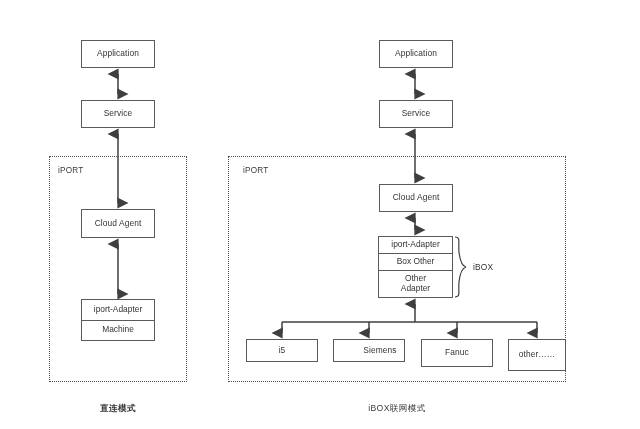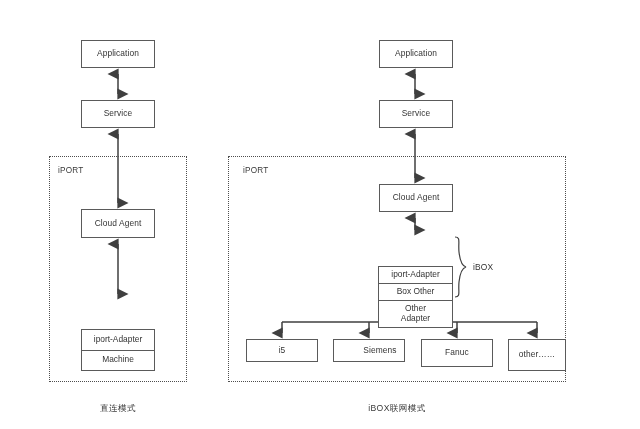--- a/index.html
+++ b/index.html
@@ -35,21 +35,20 @@
     letter-spacing: 0.1px;
     white-space: pre-line;
   }
   .stack {
     position: absolute;
     box-sizing: border-box;
     border: 1.3px solid #5a5a5a;
     background: #ffffff;
     display: flex;
     flex-direction: column;
-    margin-top: 30px;
   }
   .stack > .cell {
     flex: 1 1 auto;
     display: flex;
     align-items: center;
     justify-content: center;
     font-size: 8.4px;
     line-height: 1.15;
     color: #333333;
     text-align: center;
@@ -150,21 +149,21 @@
 
   <div class="node" style="left:81px; top:100px; width:74px; height:28px;">Service</div>
 
   <div class="node" style="left:81px; top:209px; width:74px; height:29px;">Cloud Agent</div>
 
   <div class="stack" style="left:81px; top:299px; width:74px; height:42px;">
     <div class="cell">iport-Adapter</div>
     <div class="cell">Machine</div>
   </div>
 
-  <div class="caption" style="left:49px; top:403px; width:138px;">直连模式</div>
+  <div class="caption" style="left:49px; top:403px; width:138px;font-weight:bold;">直连模式</div>
 
   <div class="group" style="left:228px; top:156px; width:338px; height:226px;"></div>
   <div class="group-label" style="left:243px; top:166px;">iPORT</div>
 
   <div class="node" style="left:379px; top:40px; width:74px; height:28px;">Application</div>
 
   <div class="node" style="left:379px; top:100px; width:74px; height:28px;">Service</div>
 
   <div class="node" style="left:379px; top:184px; width:74px; height:28px;">Cloud Agent</div>
 

